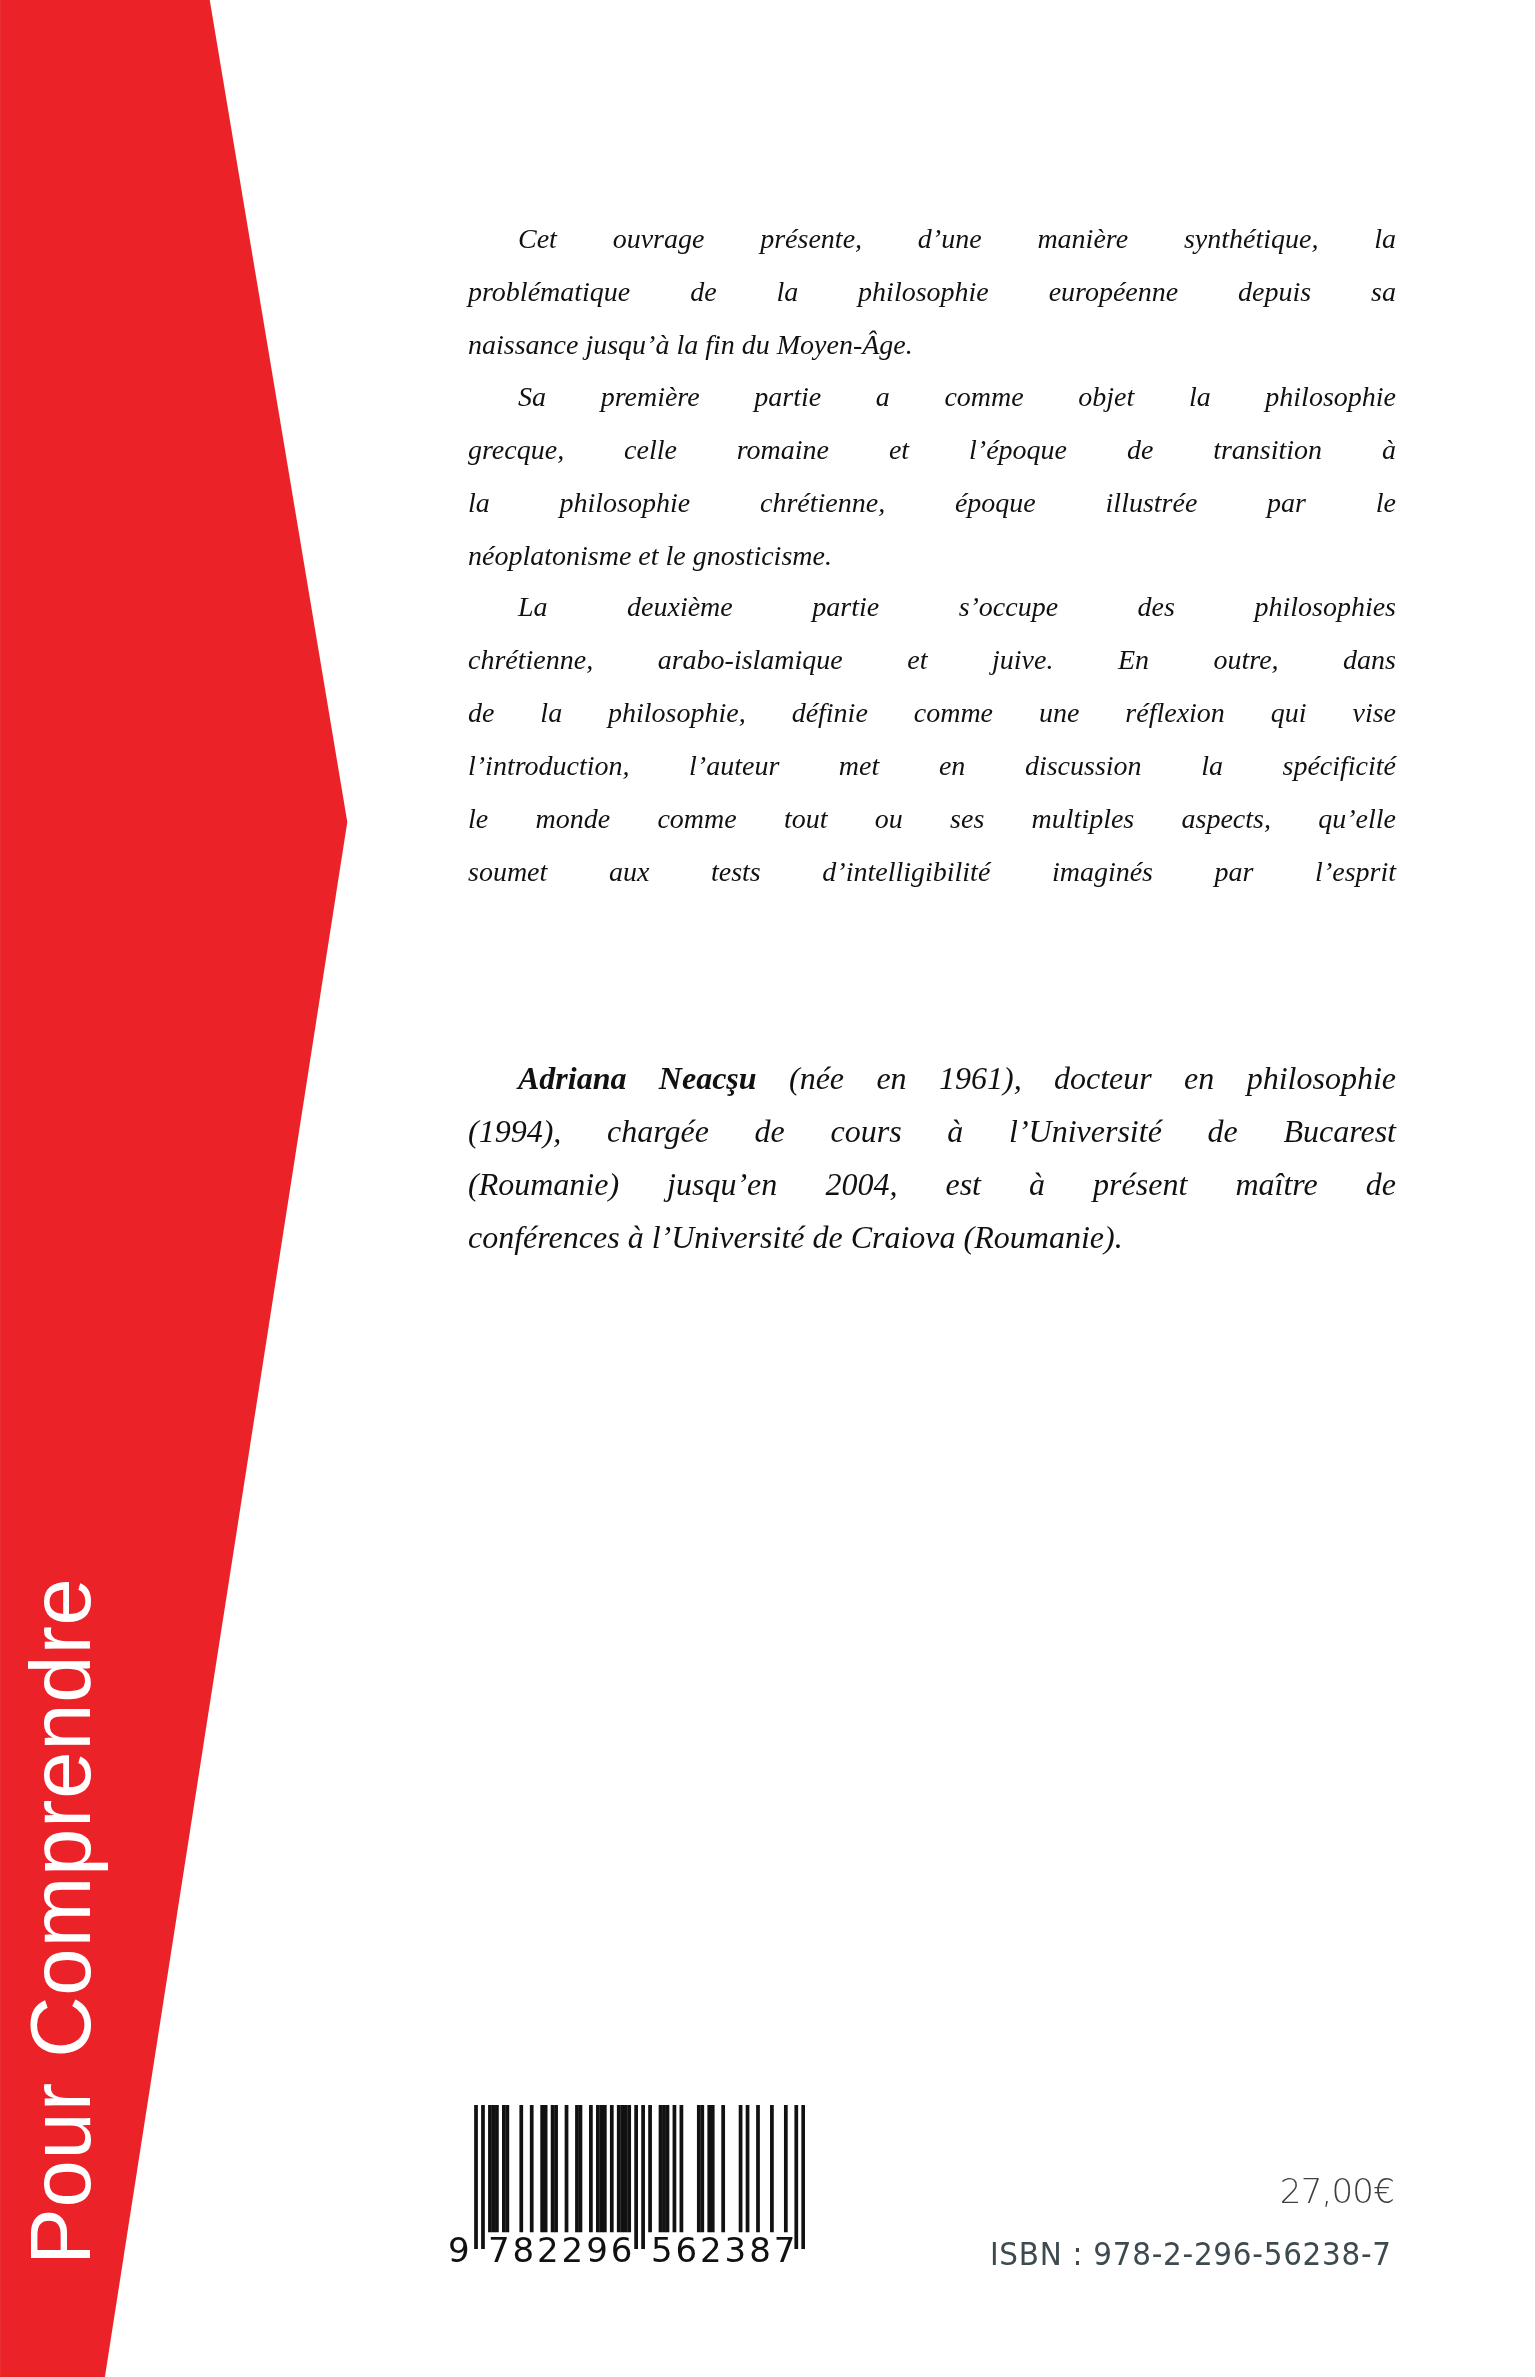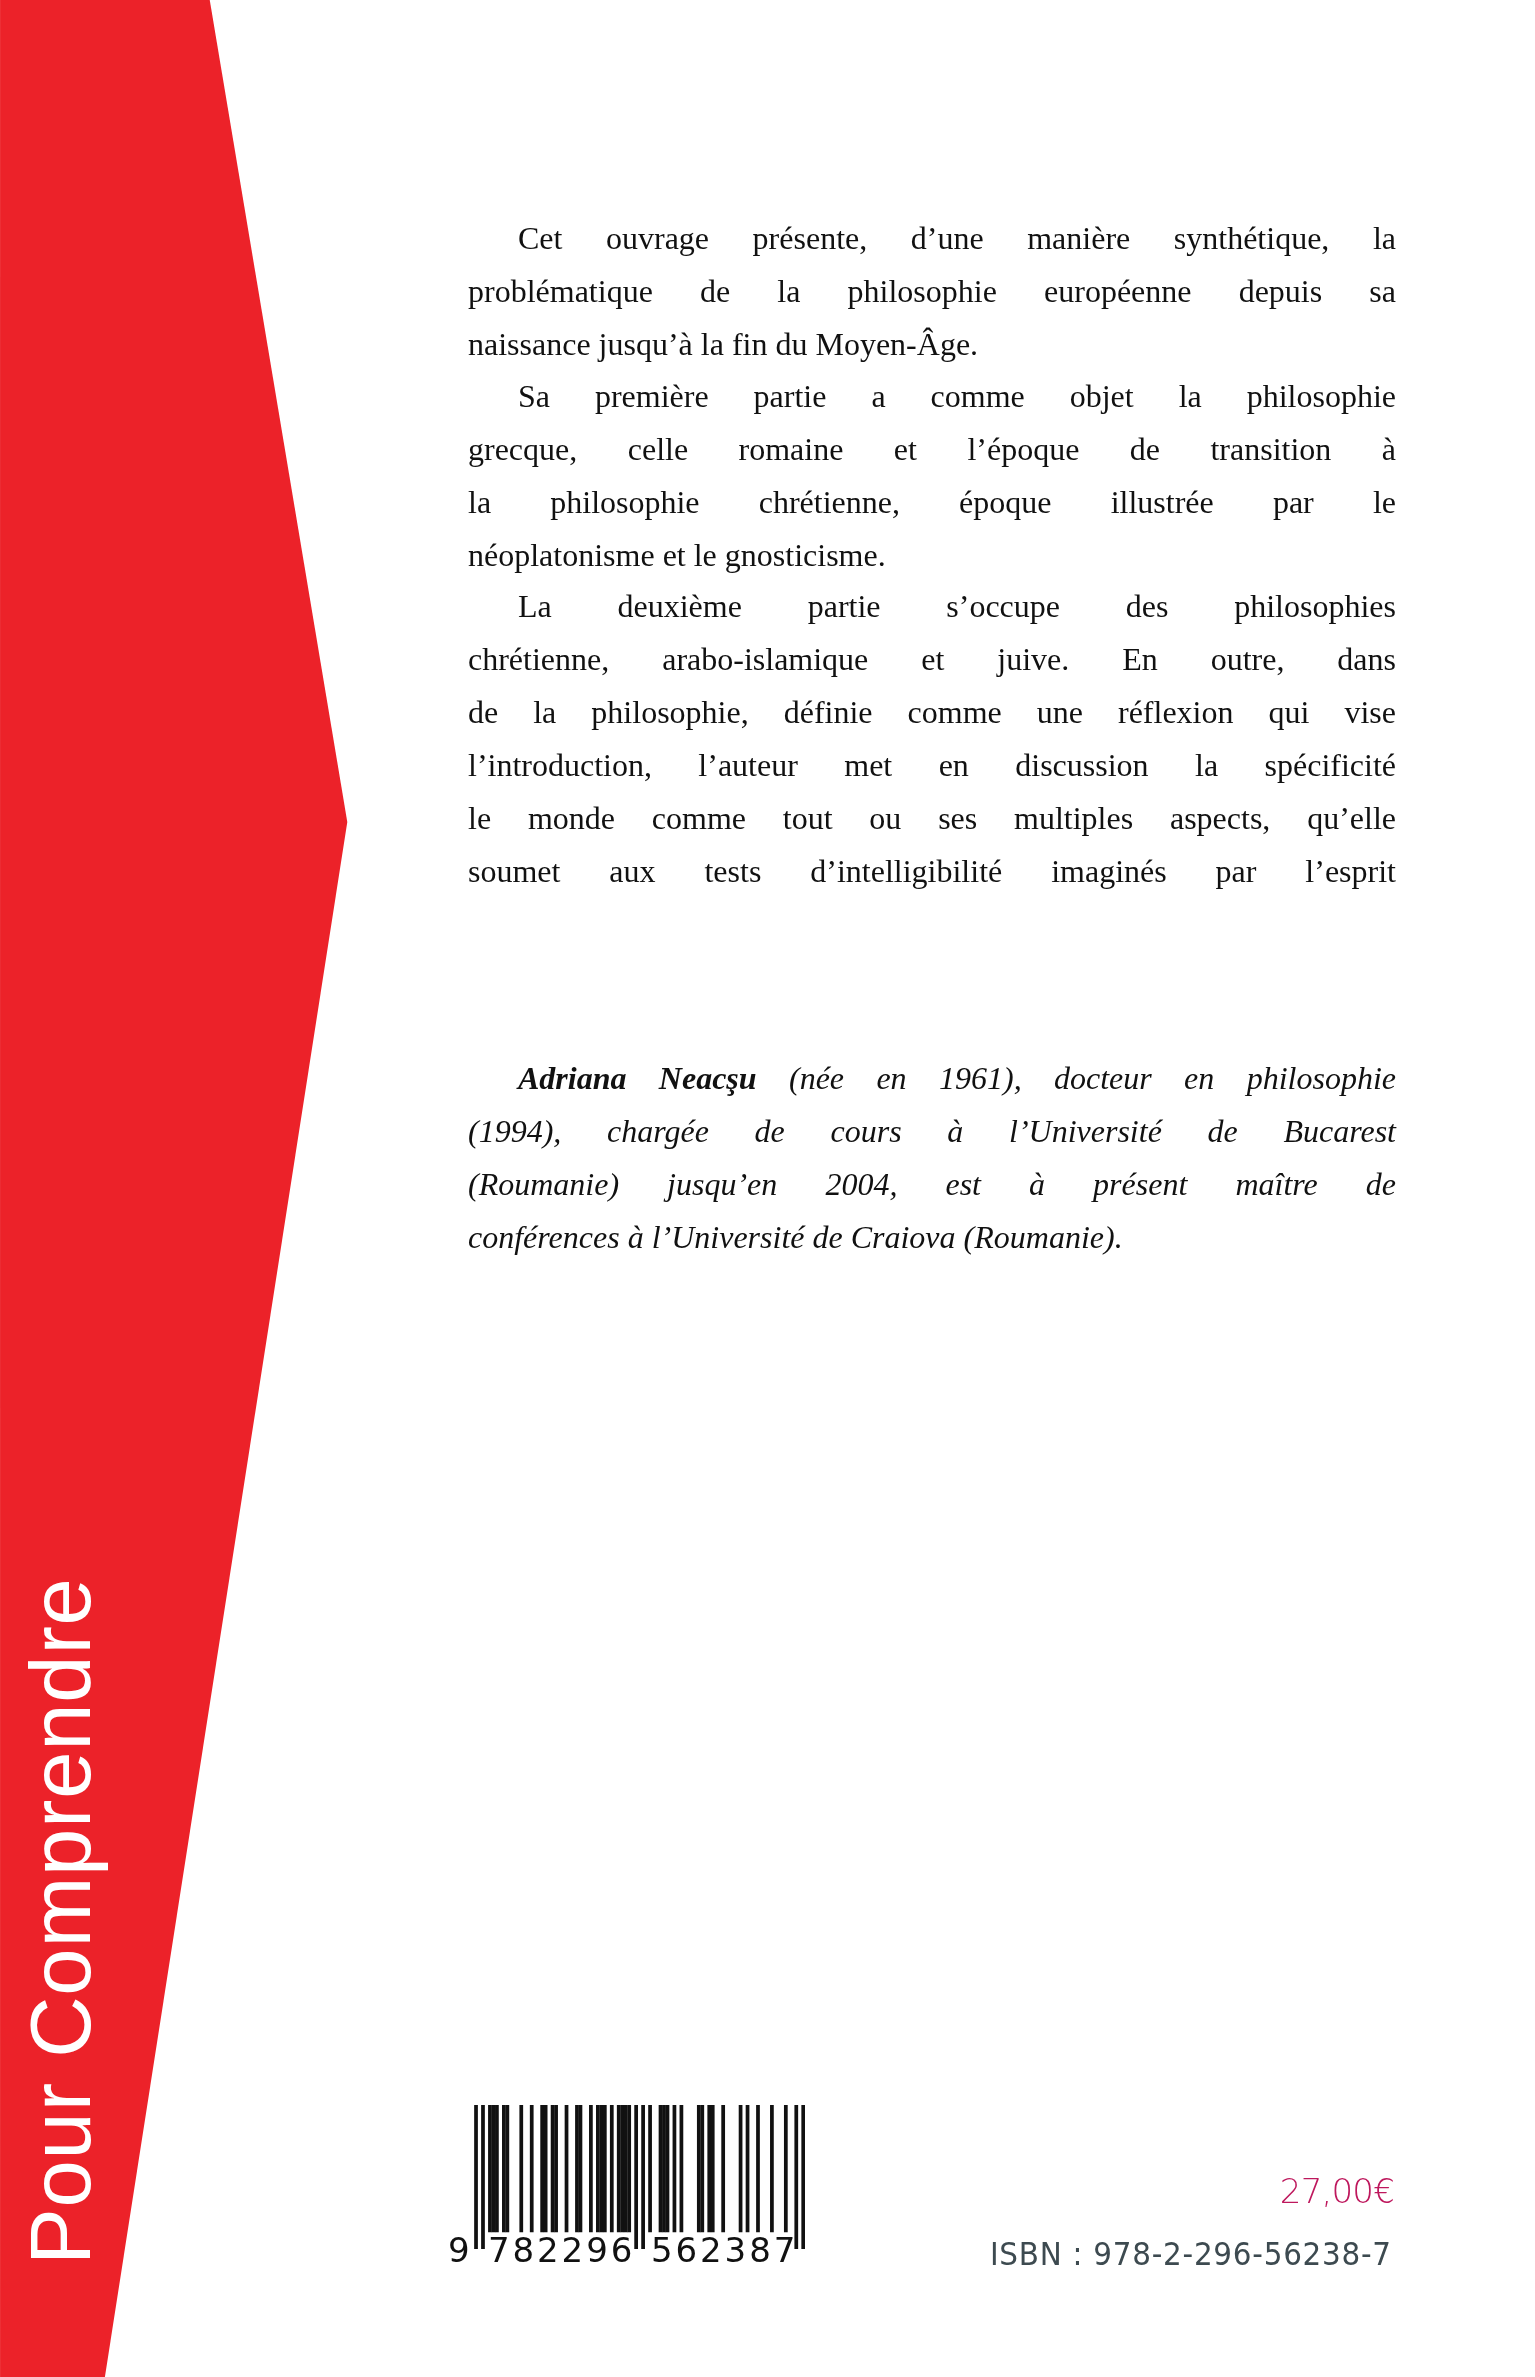--- a/index.html
+++ b/index.html
@@ -34,24 +34,25 @@
       left: 468px;
       top: 0;
       width: 928px;
       color: #111111;
     }
     .para { position: absolute; left: 0; width: 928px; }
     .line {
       display: block;
       height: 53px;
       line-height: 53px;
-      font-size: 32px;
+      font-size: 28px;
       text-align: justify;
       text-align-last: justify;
       white-space: nowrap;
+      font-style: italic;
     }
     .line.last { text-align-last: left; text-align: right; }
     .line.indent { padding-left: 50px; }
     .author .line { font-style: italic; font-size: 32px; }
     .author-name { font-weight: 700; }
     .barcode {
       position: absolute;
       left: 474px;
       top: 2105px;
     }
@@ -63,21 +64,21 @@
       color: #111111;
       line-height: 34px;
     }
     .price {
       position: absolute;
       right: 141px;
       top: 2171px;
       font-family: "DejaVu Sans", sans-serif;
       font-weight: 300;
       font-size: 34px;
-      color: #be185d;
+      color: #404040;
       letter-spacing: -0.8px;
     }
     .isbn {
       position: absolute;
       right: 143px;
       top: 2235px;
       font-family: "DejaVu Sans", sans-serif;
       font-size: 32px;
       color: #3d4a50;
       letter-spacing: 0.8px;

